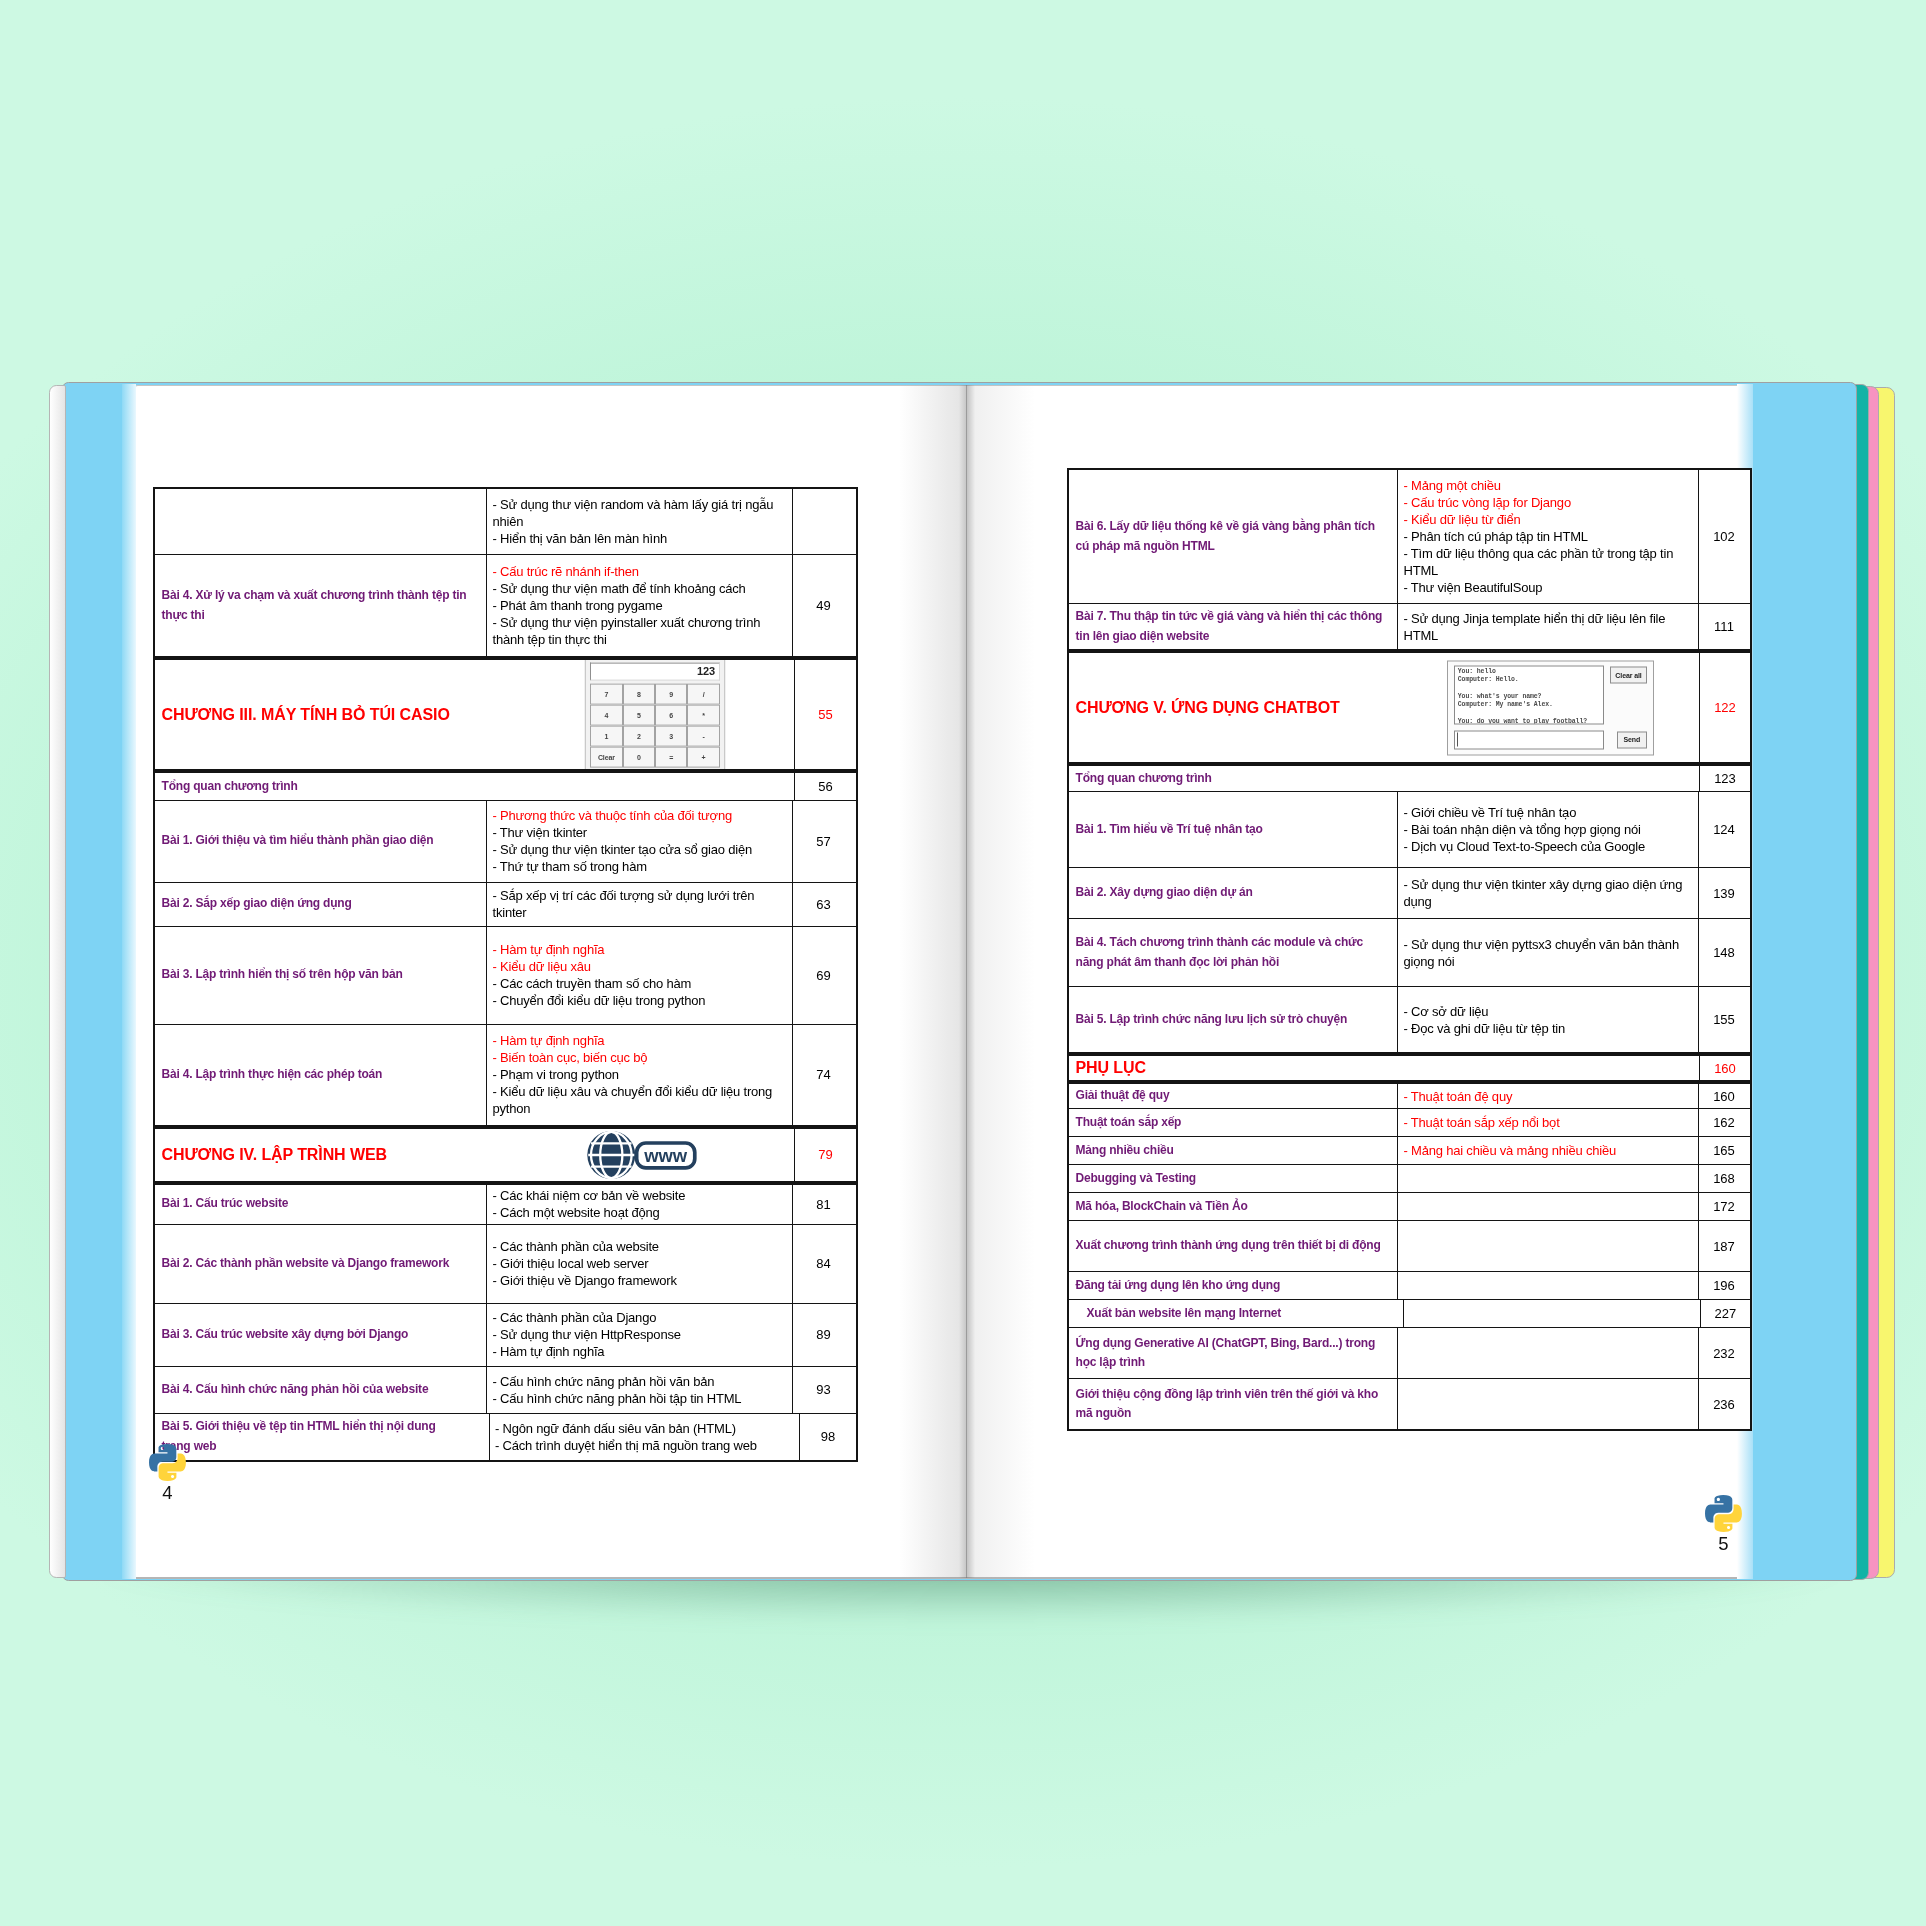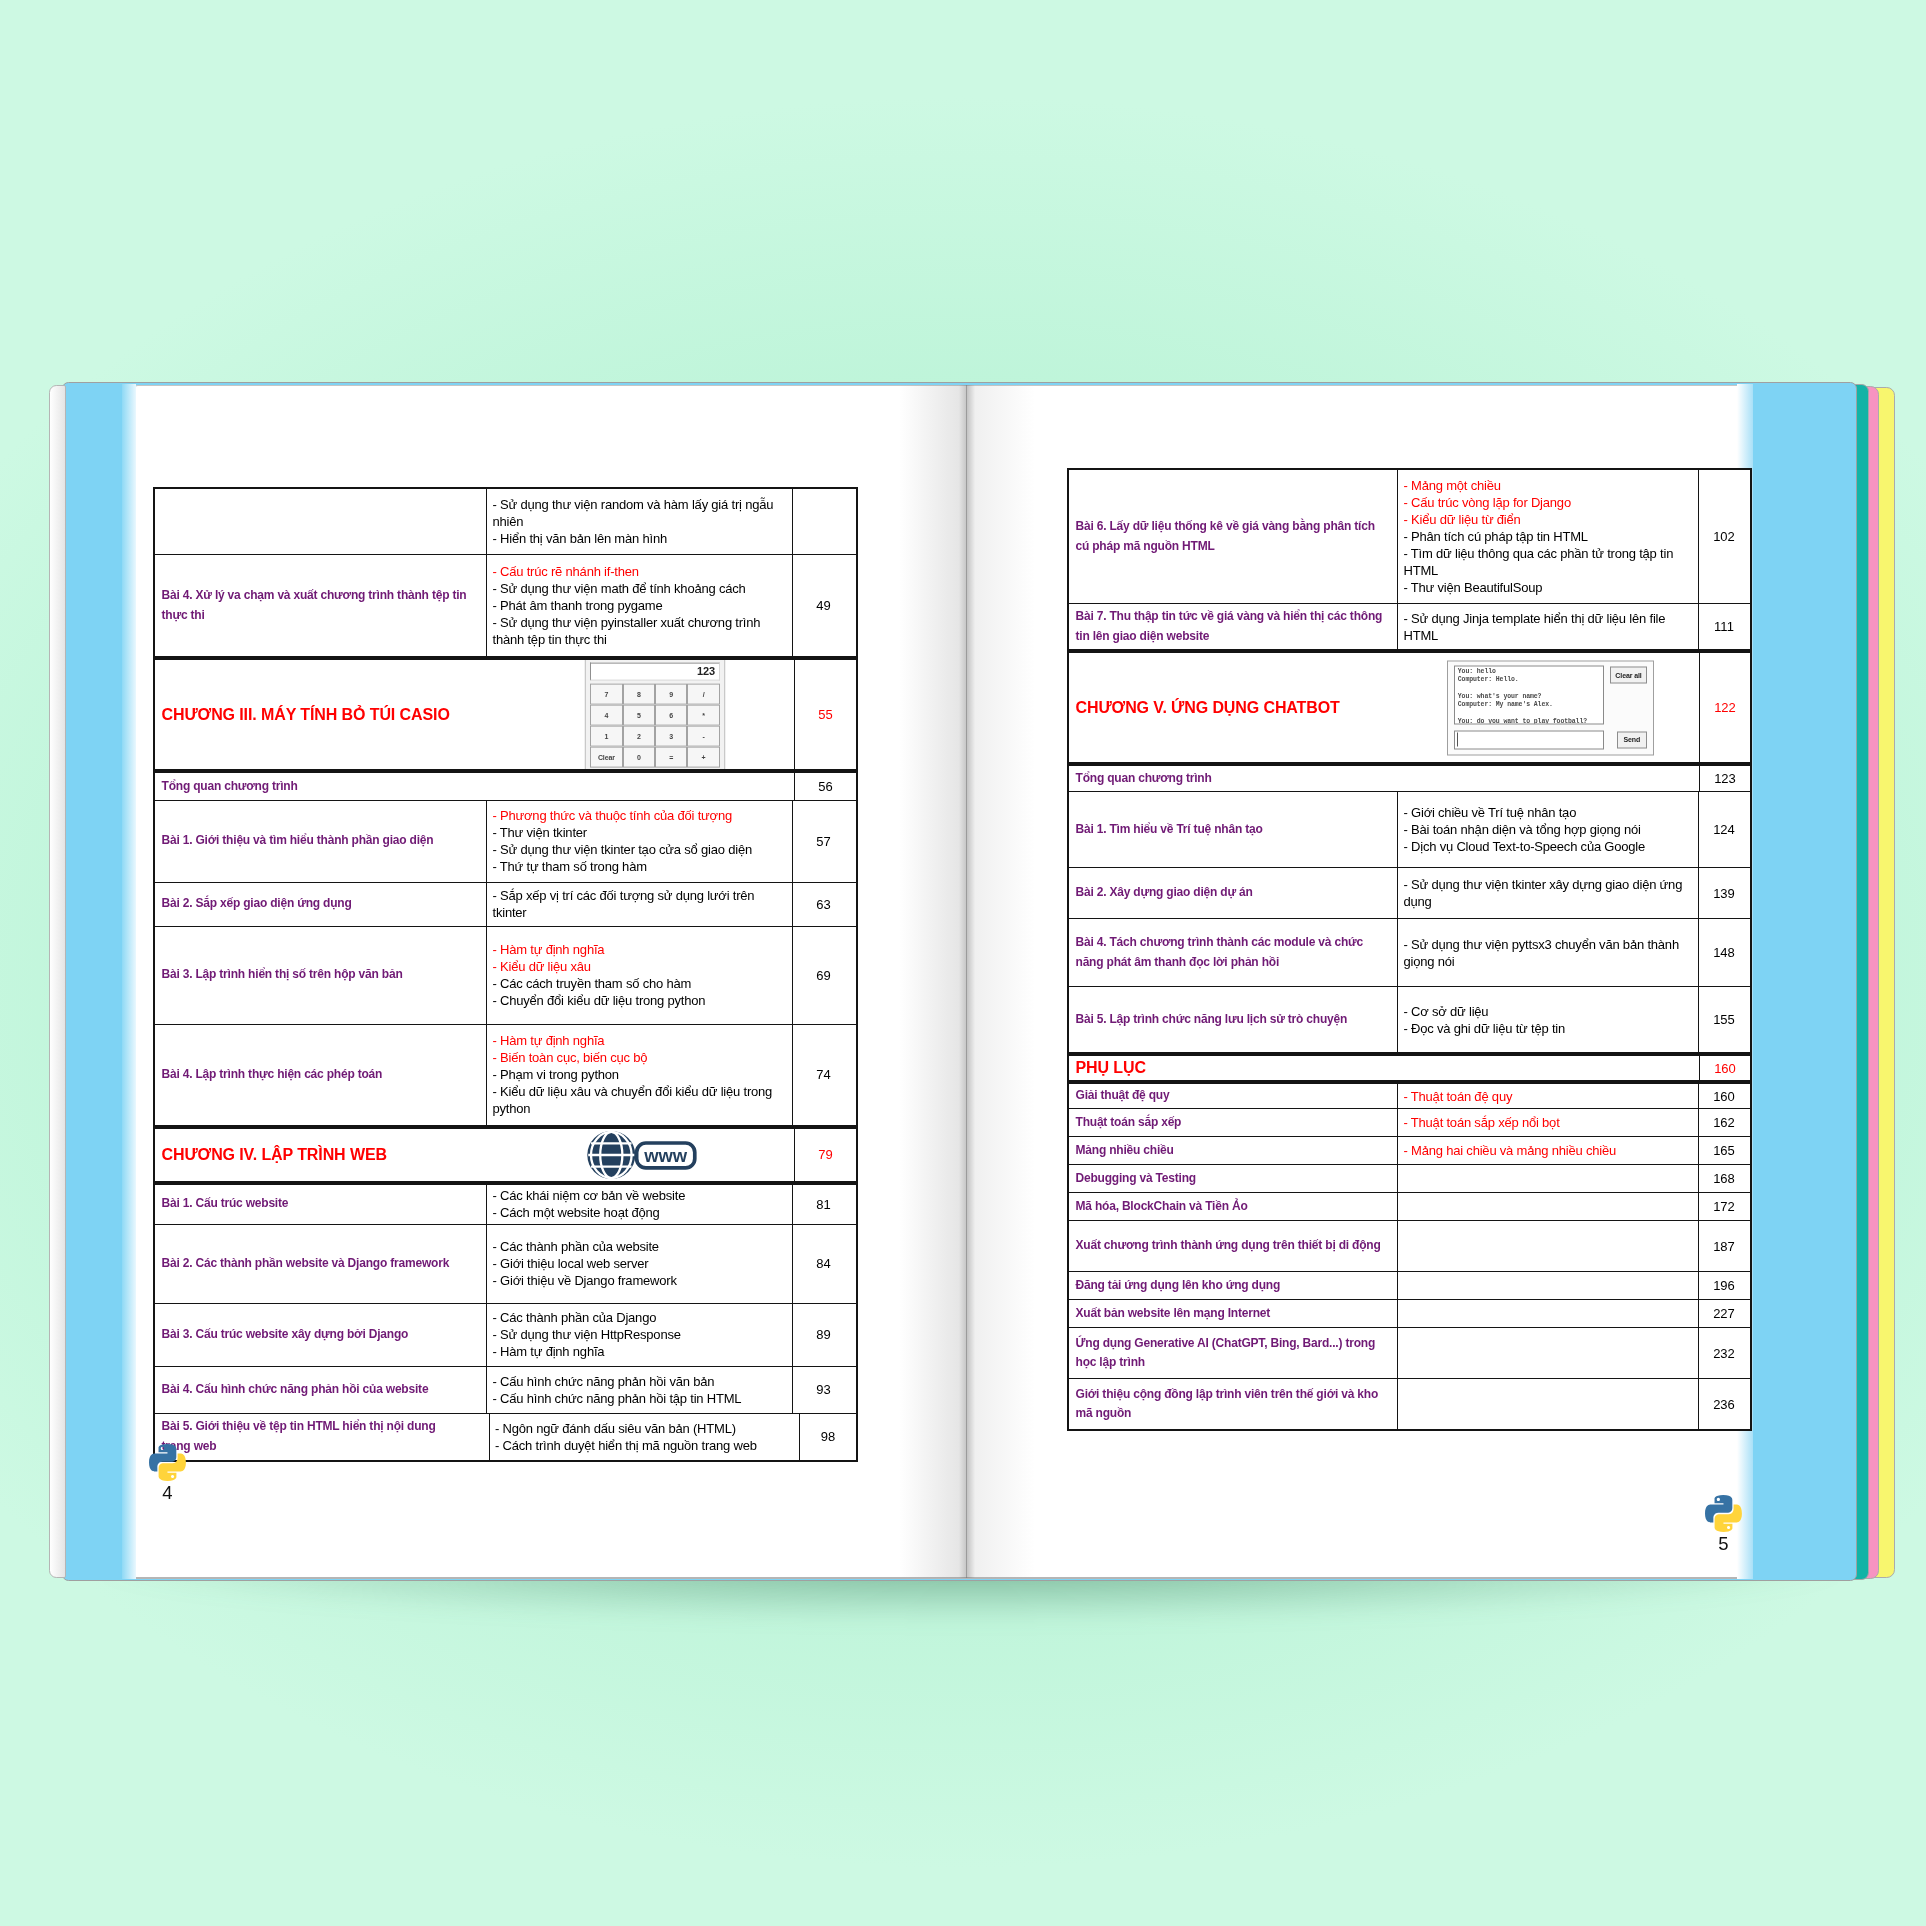--- a/index.html
+++ b/index.html
@@ -343,21 +343,21 @@
       <div class="trow" style="height: 51px;">
         <div class="c1">Xuất chương trình thành ứng dụng trên thiết bị di động</div>
         <div class="c2"></div>
         <div class="c3">187</div>
       </div>
       <div class="trow" style="height: 28px;">
         <div class="c1">Đăng tải ứng dụng lên kho ứng dụng</div>
         <div class="c2"></div>
         <div class="c3">196</div>
       </div>
-      <div class="trow" style="height: 28px;">
+      <div class="trow" style="height: 28px; padding-left: 11px;">
         <div class="c1">Xuất bản website lên mạng Internet</div>
         <div class="c2"></div>
         <div class="c3">227</div>
       </div>
       <div class="trow" style="height: 51px;">
         <div class="c1">Ứng dụng Generative AI (ChatGPT, Bing, Bard...) trong học lập trình</div>
         <div class="c2"></div>
         <div class="c3">232</div>
       </div>
       <div class="trow" style="height: 51px;">

